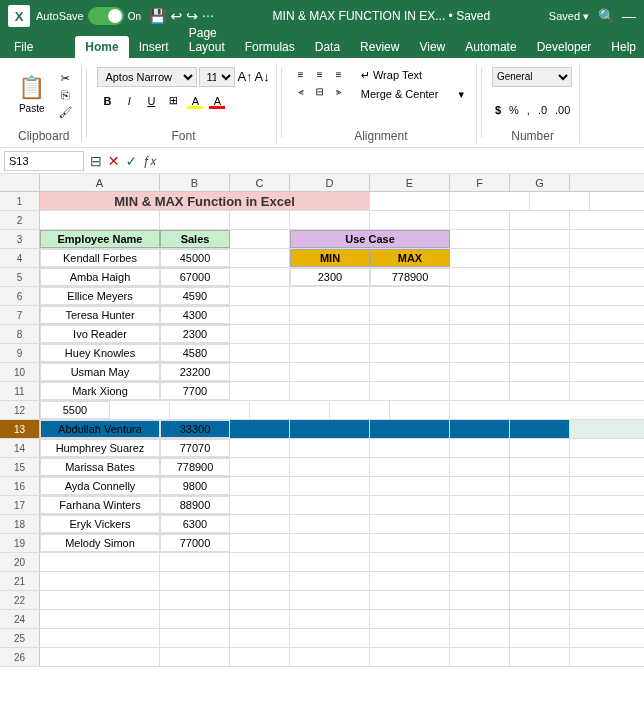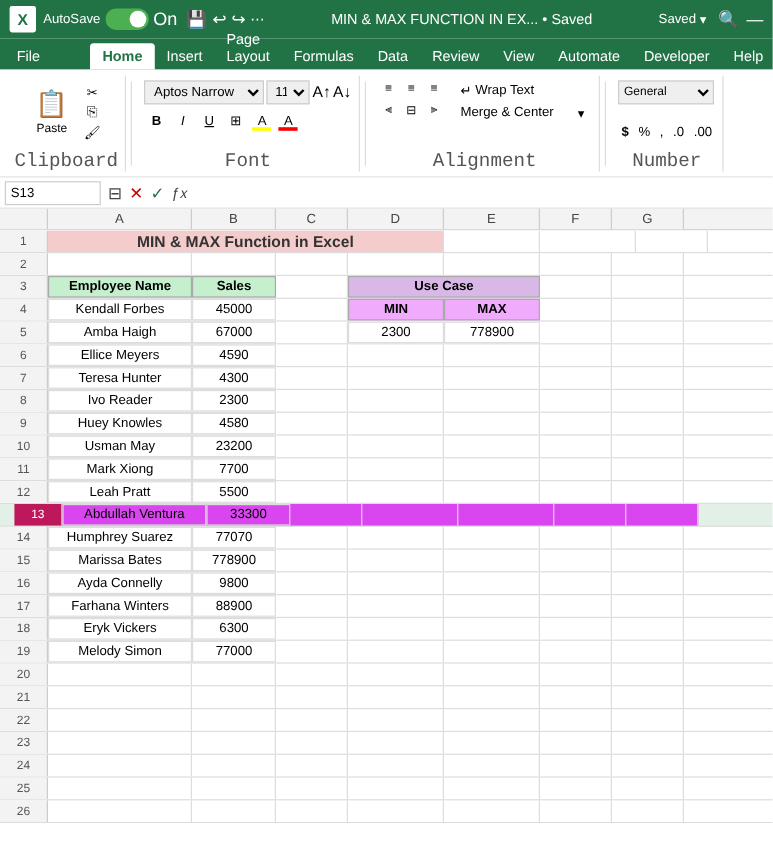--- a/index.html
+++ b/index.html
@@ -63,21 +63,21 @@
     }
     .ribbon-group {
       display: flex;
       flex-direction: column;
       align-items: center;
       border-right: 1px solid #ddd;
       padding: 0 6px;
       height: 80px;
       justify-content: space-between;
     }
-    .ribbon-group-label { font-size: 16px; color: #555; text-align: left; font-family: Liberation Mono, monospace; }
+    .ribbon-group-label { font-size: 12px; color: #555; text-align: left; }
     .ribbon-group-content { display: flex; align-items: center; gap: 4px; flex: 1; }
     .ribbon-group-top { display: flex; gap: 2px; align-items: flex-start; }
 
     .big-btn {
       display: flex; flex-direction: column; align-items: center; justify-content: center;
       padding: 4px 6px; cursor: pointer; border-radius: 3px; font-size: 10px; gap: 2px; min-width: 36px;
     }
 
     .small-btn {
       padding: 1px 3px; cursor: pointer; font-size: 11px; border-radius: 2px;
@@ -171,21 +171,21 @@
       min-width: 40px;
       border-right: 1px solid #ccc;
       background: #f3f3f3;
       text-align: center;
       font-size: 10px;
       color: #555;
       display: flex;
       align-items: center;
       justify-content: center;
     }
-    .row-num.selected { background: #be185d; color: white; margin-left: 12px; }
+    .row-num.selected { background: #a16207; color: white; }
     .cell {
       border-right: 1px solid #ddd;
       padding: 0 4px;
       font-size: 11px;
       display: flex;
       align-items: center;
       overflow: hidden;
       white-space: nowrap;
     }
     .cell.center { justify-content: center; }
@@ -227,47 +227,47 @@
     }
 
     
     .usecase-header {
       background: #d9b8e8;
       font-weight: bold;
       justify-content: center;
       border: 1px solid #aaa;
     }
     .usecase-subheader {
-      background: #f0abfc;
+      background: #eab308;
       font-weight: bold;
       justify-content: center;
       border: 1px solid #aaa;
     }
     .usecase-data {
       background: #fff;
       justify-content: center;
       border: 1px solid #ddd;
     }
 
     
     .selected-cell {
-      background: #d946ef;
+      background: #0369a1;
     }
 
     .ribbon-separator { width: 1px; background: #ddd; height: 70px; margin: 5px 2px; }
   </style>
 </head>
 <body>
 
 <div id="titlebar">
   <div class="excel-logo">X</div>
   <div class="autosave-area">
     <span>AutoSave</span>
     <div class="toggle-on"></div>
-    <span style="font-size:15px;">On</span>
+    <span style="font-size:10px;">On</span>
   </div>
   <div style="display:flex;align-items:center;gap:4px;margin-left:8px;">
     <span style="font-size:14px;">💾</span>
     <span style="font-size:14px;">↩</span>
     <span style="font-size:14px;">↪</span>
     <span style="font-size:12px;">⋯</span>
   </div>
   <div class="title-text">MIN &amp; MAX FUNCTION IN EX... • Saved</div>
   <div class="saved-btn">
     <span>Saved</span>
@@ -529,21 +529,20 @@
       <div class="cell col-a table-data">Mark Xiong</div>
       <div class="cell col-b table-data center">7700</div>
       <div class="cell col-c"></div>
       <div class="cell col-d"></div>
       <div class="cell col-e"></div>
       <div class="cell col-f"></div>
       <div class="cell col-g"></div>
     </div>
     <div class="sheet-row">
       <div class="row-num">12</div>
-      <div class="cell col-a table-data">Leah Pratt</div>
       <div class="cell col-b table-data center">5500</div>
       <div class="cell col-c"></div>
       <div class="cell col-d"></div>
       <div class="cell col-e"></div>
       <div class="cell col-f"></div>
       <div class="cell col-g"></div>
     </div>
 
     <div class="sheet-row selected">
       <div class="row-num selected">13</div>
@@ -640,30 +639,20 @@
       <div class="row-num">22</div>
       <div class="cell col-a"></div>
       <div class="cell col-b"></div>
       <div class="cell col-c"></div>
       <div class="cell col-d"></div>
       <div class="cell col-e"></div>
       <div class="cell col-f"></div>
       <div class="cell col-g"></div>
     </div>
     <div class="sheet-row">
-      <div class="row-num">23</div>
-      <div class="cell col-a"></div>
-      <div class="cell col-b"></div>
-      <div class="cell col-c"></div>
-      <div class="cell col-d"></div>
-      <div class="cell col-e"></div>
-      <div class="cell col-f"></div>
-      <div class="cell col-g"></div>
-    </div>
-    <div class="sheet-row">
       <div class="row-num">24</div>
       <div class="cell col-a"></div>
       <div class="cell col-b"></div>
       <div class="cell col-c"></div>
       <div class="cell col-d"></div>
       <div class="cell col-e"></div>
       <div class="cell col-f"></div>
       <div class="cell col-g"></div>
     </div>
     <div class="sheet-row">

